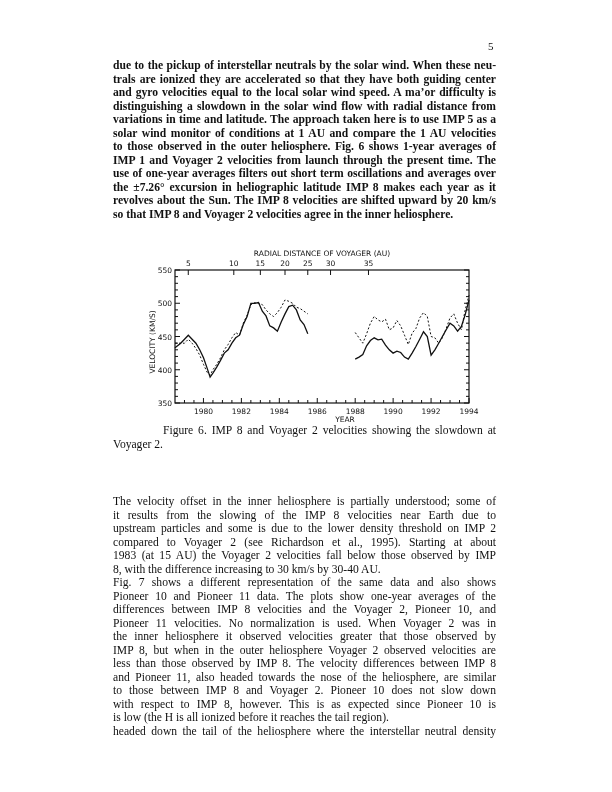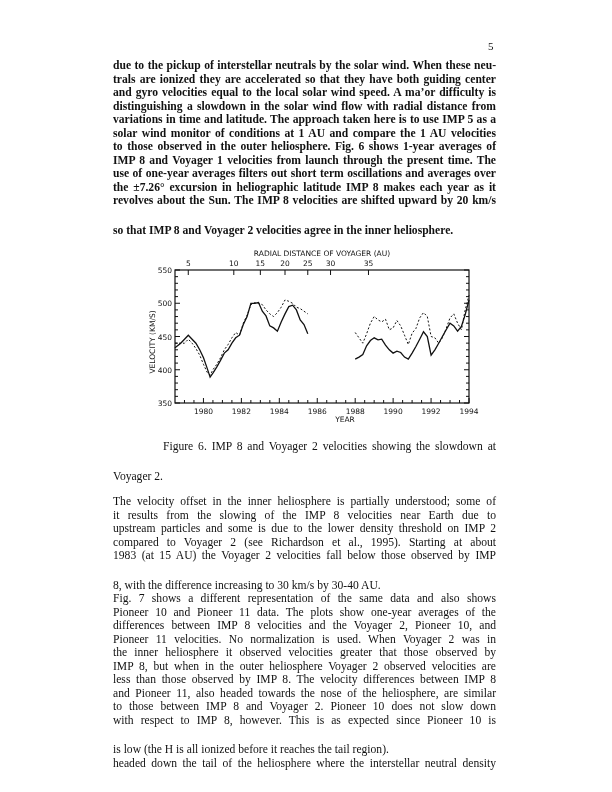--- a/index.html
+++ b/index.html
@@ -2,43 +2,43 @@
 <html><head>
 <meta charset="utf-8">
 <style>
   html, body { margin: 0; padding: 0; background: #ffffff; }
   body { width: 612px; height: 792px; position: relative; overflow: hidden;
          font-family: "Liberation Serif", "DejaVu Serif", serif; color: #111; }
   .page-number { position: absolute; left: 488px; top: 40px; font-size: 11px; }
   .para { position: absolute; left: 113px; width: 383px; font-size: 11.6px; line-height: 13.5px;
           text-align: justify; }
   .para .ln { display: block; white-space: nowrap; text-align-last: justify; text-align: justify; }
-  .para .ln.last { text-align-last: left; margin-top: 16px; }
+  .para .ln.last { text-align-last: left; }
   #p1 { top: 59px; font-weight: bold; }
   #p2 { top: 495px; }
   #caption { position: absolute; left: 113px; width: 383px; top: 424px; font-size: 11.6px; line-height: 13.5px; }
-  #caption .ln { display: block; white-space: nowrap; margin-top: 16px; }
+  #caption .ln { display: block; white-space: nowrap; }
   #caption .ln.first { padding-left: 50px; text-align-last: justify; }
   svg#chart { position: absolute; left: 130px; top: 246px; }
   .ax { font-family: "DejaVu Sans", "Liberation Sans", sans-serif; font-size: 7.5px; fill: #111; }
 </style>
 </head>
 <body>
 
 <div class="page-number">5</div>
 
 <div class="para" id="p1">
     <span class="ln">due to the pickup of interstellar neutrals by the solar wind. When these neu-</span>
     <span class="ln">trals are ionized they are accelerated so that they have both  guiding center</span>
     <span class="ln">and gyro velocities equal to the local solar wind speed. A maʼor difficulty is</span>
     <span class="ln">distinguishing a slowdown in the solar wind flow  with radial distance from</span>
     <span class="ln">variations in time and latitude. The approach taken here is to use IMP 5 as a</span>
     <span class="ln">solar wind monitor of conditions at 1 AU and compare the 1 AU velocities</span>
     <span class="ln">to those observed in the outer heliosphere. Fig. 6 shows 1-year averages of</span>
-    <span class="ln">IMP 8 and Voyager 1 velocities from launch through the present time. The</span>
+    <span class="ln">IMP 1 and Voyager 2 velocities from launch through the present time. The</span>
     <span class="ln">use of one-year averages filters out short term oscillations and averages over</span>
     <span class="ln">the ±7.26° excursion in heliographic latitude IMP 8 makes each year as it</span>
     <span class="ln">revolves about the Sun. The IMP 8 velocities are shifted upward by 20 km/s</span>
     <span class="ln last">so that IMP 8 and Voyager 2 velocities agree in the inner heliosphere.</span>
   </div>
 
 <svg id="chart" width="360" height="180">
   <g id="frame-g">
       <rect x="45" y="24" width="294" height="133" fill="none" stroke="#111" stroke-width="1.2"></rect>
     </g>

